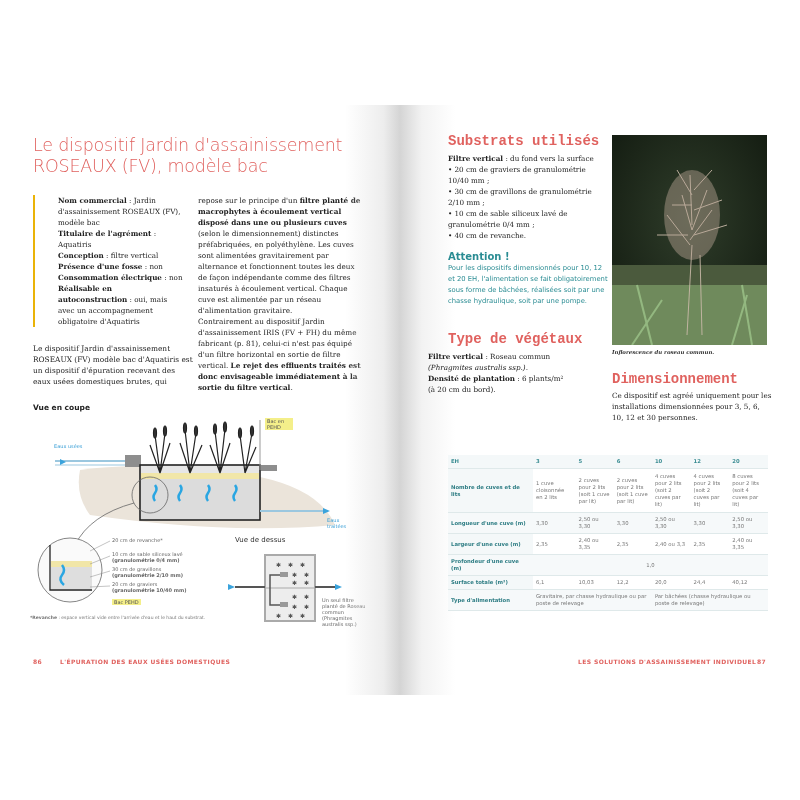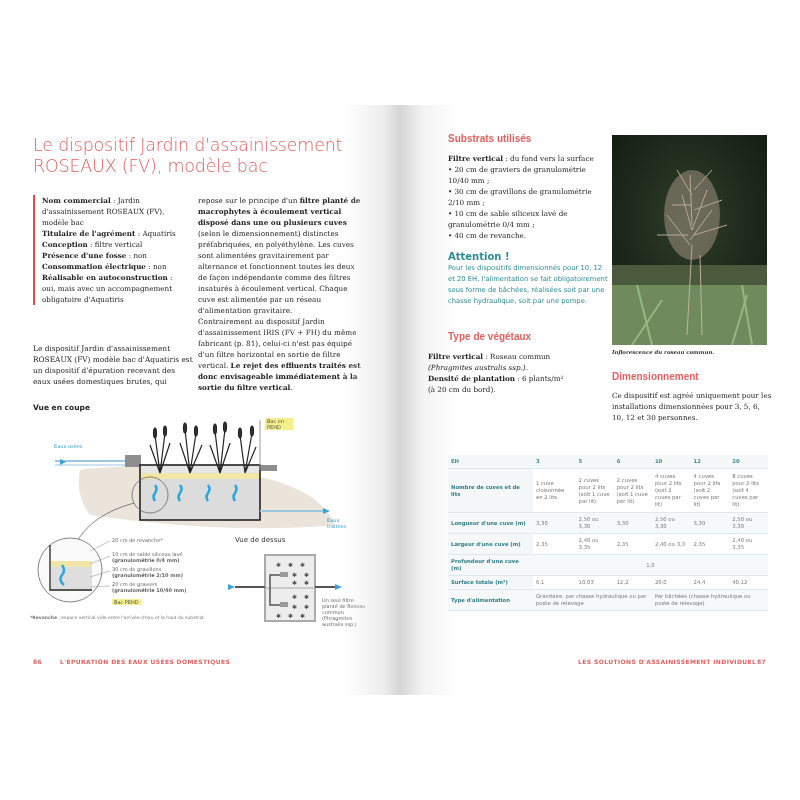--- a/index.html
+++ b/index.html
@@ -9,41 +9,41 @@
   .spread { position: absolute; left: 0; top: 105px; width: 800px; height: 590px; }
   .page { position: absolute; top: 0; height: 590px; background: #fff; }
   .page-left { left: 0; width: 400px; }
   .page-right { left: 400px; width: 400px; }
   .gutter { position: absolute; left: 345px; top: 0; width: 110px; height: 590px;
     background: linear-gradient(to right, rgba(255,255,255,0) 0%, rgba(225,225,225,0.6) 35%, rgba(205,205,205,0.85) 50%, rgba(230,230,230,0.5) 70%, rgba(255,255,255,0) 100%); }
 
   .title { position: absolute; left: 33px; top: 30px; width: 320px; font-family: "DejaVu Sans", sans-serif;
     font-weight: 300; font-size: 17.5px; line-height: 21px; color: #e0625f; letter-spacing: -0.2px; }
 
-  .specs { position: absolute; left: 33px; top: 90px; width: 150px; border-left: 2px solid #ef4444; padding-left: 7px;
+  .specs { position: absolute; left: 33px; top: 90px; width: 150px; border-left: 2px solid #eab308; padding-left: 23px;
     font-size: 7.2px; line-height: 11px; color: #222; }
   .specs b { font-weight: bold; }
 
   .intro { position: absolute; left: 33px; top: 238px; width: 160px; font-size: 7.4px; line-height: 11px; }
   .col2 { position: absolute; left: 198px; top: 90px; width: 165px; font-size: 7.3px; line-height: 11px; }
   .col2 b { font-weight: bold; }
 
   .section-label { position: absolute; font-family: "DejaVu Sans", sans-serif; font-weight: bold; font-size: 7.5px; color: #222; }
 
   .diagram { position: absolute; left: 30px; top: 310px; width: 345px; height: 215px; }
   .diag-text { position: absolute; font-family: "DejaVu Sans", sans-serif; font-size: 5px; line-height: 6px; color: #666; }
   .diag-blue { color: #3a9fd6; }
   .diag-yellow { background: #f4ef8a; padding: 0 2px; color: #555; }
 
   .footnote { position: absolute; left: 30px; top: 510px; width: 200px; font-family: "DejaVu Sans", sans-serif; font-size: 4.5px; line-height: 6px; color: #777; }
 
   .footer { position: absolute; top: 553px; font-family: "DejaVu Sans", sans-serif; font-weight: bold; font-size: 6px; letter-spacing: 0.4px; color: #e0625f; }
 
   
-  .h-red { position: absolute; font-family: Liberation Sans, sans-serif; font-weight: bold; font-size: 10px; color: #e0625f; }
+  .h-red { position: absolute; font-family: Liberation Mono, monospace; font-weight: bold; font-size: 14px; color: #e0625f; }
   .h-teal { position: absolute; font-family: "DejaVu Sans", sans-serif; font-weight: bold; font-size: 10px; color: #2a8c93; }
   .r-text { position: absolute; font-size: 7.2px; line-height: 11px; color: #222; }
   .r-text b { font-weight: bold; }
   .teal-text { position: absolute; font-family: "DejaVu Sans", sans-serif; font-size: 6.8px; line-height: 11px; color: #2a8c93; }
 
   .photo { position: absolute; left: 612px; top: 30px; width: 155px; height: 210px; overflow: hidden; background: #1f2a1c; }
   .caption { position: absolute; left: 612px; top: 244px; font-size: 5.4px; font-style: italic; font-weight: bold; color: #333; }
 
   table.dim { position: absolute; left: 448px; top: 350px; width: 320px; border-collapse: collapse;
     font-family: "DejaVu Sans", sans-serif; font-size: 5.3px; line-height: 7px; color: #777; }

